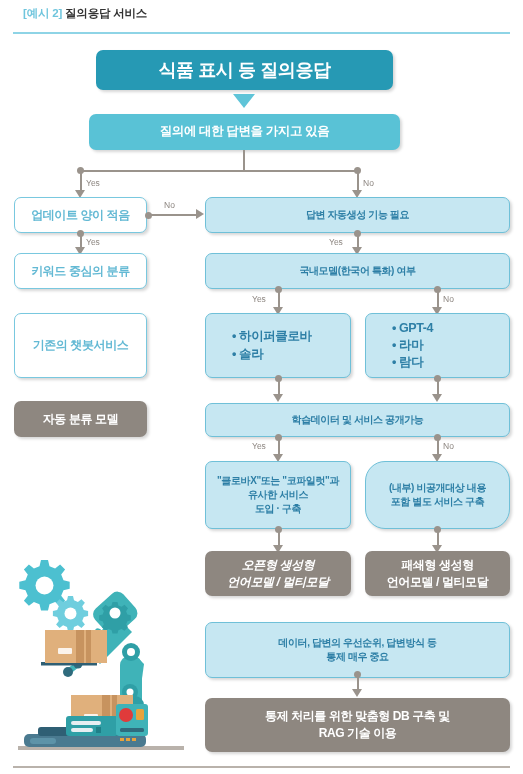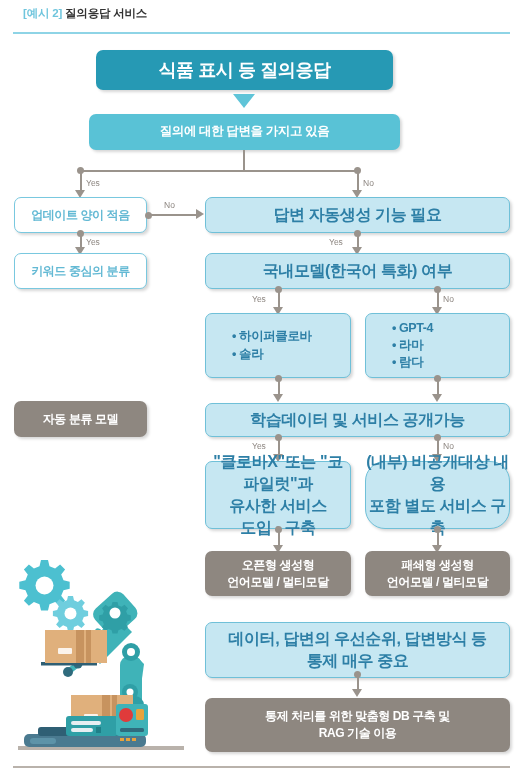--- a/index.html
+++ b/index.html
@@ -27,21 +27,21 @@
     text-align:center;
     border-radius:7px;
     font-weight:bold;
     letter-spacing:-.4px;
     line-height:1.38;
     box-shadow:2px 2px 3px rgba(0,0,0,.16);
     white-space:pre-line;
   }
   .n-teal   {background:#2699b4;color:#ffffff;font-size:18px;}
   .n-teal2  {background:#59c2d6;color:#ffffff;font-size:12.5px;}
-  .n-blue   {background:#c6e7f2;color:#2d7fa6;border:1px solid #6fc0d8;font-size:16px;}
+  .n-blue   {background:#c6e7f2;color:#2d7fa6;border:1px solid #6fc0d8;font-size:10px;}
   .n-white  {background:#ffffff;color:#63b9d4;border:1.4px solid #79c8df;font-size:12px;}
   .n-gray   {background:#8e8780;color:#ffffff;font-size:12px;}
   .n-bullet {justify-content:flex-start;text-align:left;padding-left:26px;font-size:12.5px;}
 
   
   .vline{position:absolute;width:2px;background:#9a938c;}
   .hline{position:absolute;height:2px;background:#9a938c;}
   .dot{position:absolute;width:7px;height:7px;border-radius:50%;background:#9a938c;}
   .arw{position:absolute;width:0;height:0;border-left:5.5px solid transparent;border-right:5.5px solid transparent;border-top:8px solid #9a938c;}
   .arw-r{position:absolute;width:0;height:0;border-top:5.5px solid transparent;border-bottom:5.5px solid transparent;border-left:8px solid #9a938c;}
@@ -104,20 +104,21 @@
 
   <div class="dot" style="left:275px;top:286px;"></div>
   <div class="vline" style="left:278px;top:291px;height:18px;"></div>
   <div class="arw" style="left:273px;top:307px;"></div>
   <div class="lbl" style="left:252px;top:294px;">Yes</div>
   <div class="dot" style="left:434px;top:286px;"></div>
   <div class="vline" style="left:437px;top:291px;height:18px;"></div>
   <div class="arw" style="left:432px;top:307px;"></div>
   <div class="lbl" style="left:443px;top:294px;">No</div>
 
+  <div class="node n-white" style="left:14px;top:313px;width:133px;height:65px;">기존의 챗봇서비스</div>
 
   <div class="node n-blue n-bullet" style="left:205px;top:313px;width:146px;height:65px;">• 하이퍼클로바
 • 솔라</div>
 
   <div class="node n-blue n-bullet" style="left:365px;top:313px;width:145px;height:65px;">• GPT-4
 • 라마
 • 람다</div>
 
   <div class="dot" style="left:275px;top:375px;"></div>
   <div class="vline" style="left:278px;top:380px;height:16px;"></div>
@@ -146,21 +147,21 @@
   <div class="node n-blue" style="left:365px;top:461px;width:145px;height:68px;border-radius:20px;">(내부) 비공개대상 내용
 포함 별도 서비스 구축</div>
 
   <div class="dot" style="left:275px;top:526px;"></div>
   <div class="vline" style="left:278px;top:531px;height:16px;"></div>
   <div class="arw" style="left:273px;top:545px;"></div>
   <div class="dot" style="left:434px;top:526px;"></div>
   <div class="vline" style="left:437px;top:531px;height:16px;"></div>
   <div class="arw" style="left:432px;top:545px;"></div>
 
-  <div class="node n-gray" style="left:205px;top:551px;width:146px;height:45px;">오픈형 생성형
+  <div class="node n-gray" style="left:205px;top:551px;width:146px;height:45px;font-style:italic;">오픈형 생성형
 언어모델 / 멀티모달</div>
 
   <div class="node n-gray" style="left:365px;top:551px;width:145px;height:45px;">패쇄형 생성형
 언어모델 / 멀티모달</div>
 
   <div class="node n-blue" style="left:205px;top:622px;width:305px;height:56px;">데이터, 답변의 우선순위, 답변방식 등
 통제 매우 중요</div>
 
   <div class="dot" style="left:354px;top:671px;"></div>
   <div class="vline" style="left:357px;top:676px;height:15px;"></div>

